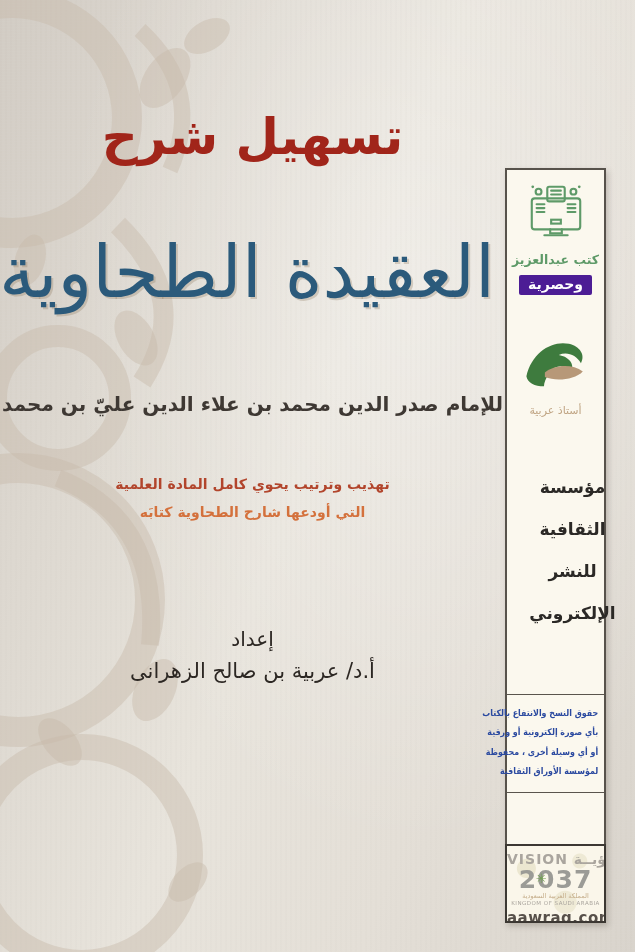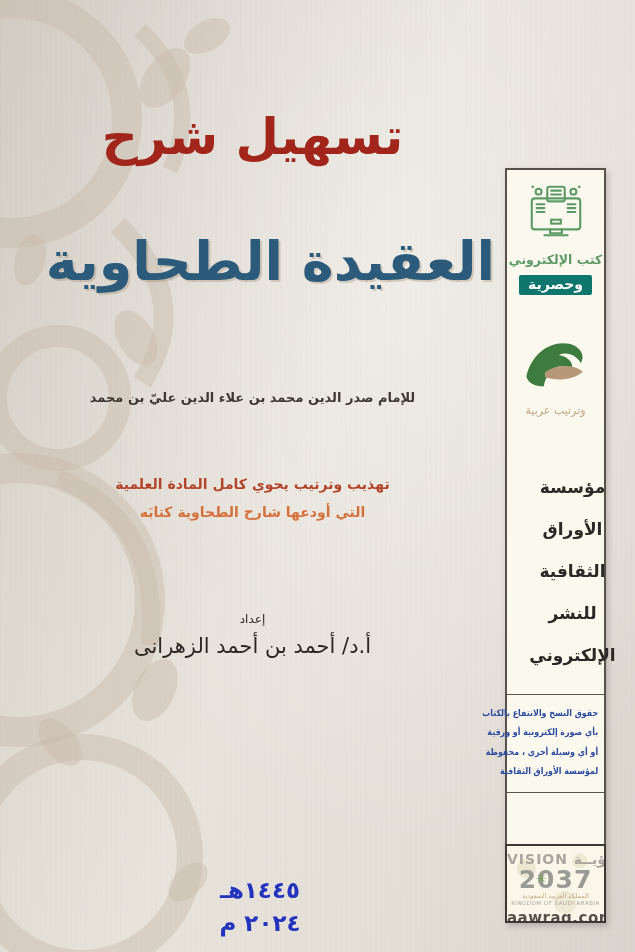--- a/index.html
+++ b/index.html
@@ -14,45 +14,45 @@
     background-image:
       repeating-linear-gradient(0deg, rgba(255,255,255,.04) 0 1px, rgba(0,0,0,0) 1px 3px),
       repeating-linear-gradient(90deg, rgba(120,110,95,.03) 0 2px, rgba(0,0,0,0) 2px 5px);
   }
   .ornament{position:absolute;left:0;top:0;height:952px;width:235px;}
 
   
   .main-col{position:absolute;left:0;top:0;width:505px;height:952px;z-index:2;}
   .top-title{position:absolute;top:108px;left:0;width:100%;text-align:center;direction:rtl;
     color:#a1251a;font-size:50px;font-weight:bold;letter-spacing:0;}
-  .main-title{position:absolute;top:230px;left:10px;width:485px;text-align:right;direction:rtl;
-    color:#2b5a7b;font-size:54px;font-weight:bold;white-space:nowrap;
+  .main-title{position:absolute;top:230px;left:10px;width:485px;text-align:left;direction:rtl;
+    color:#2b5a7b;font-size:72px;font-weight:normal;white-space:nowrap;
     text-shadow:2px 2px 0 rgba(138,115,85,.28);}
   .author{position:absolute;top:388px;left:0;width:100%;text-align:center;direction:rtl;
-    color:#3e3833;font-size:13px;font-weight:bold;line-height:1.6;}
+    color:#3e3833;font-size:20px;font-weight:bold;line-height:1.6;}
   .subtitle{position:absolute;top:470px;left:0;width:100%;text-align:center;direction:rtl;
     font-size:14px;font-weight:bold;line-height:2.0;}
   .subtitle .l1{color:#b2452c;}
   .subtitle .l2{color:#d4713c;}
   .prepared{position:absolute;top:612px;left:0;width:100%;text-align:center;direction:rtl;color:#2c2723;}
-  .prepared .label{font-size:12px;}
+  .prepared .label{font-size:20px;margin-top:15px;}
   .prepared .name{font-size:21px;margin-top:8px;}
   .prepared .role{color:#2f8b33;font-size:16.5px;font-weight:bold;margin-top:26px;white-space:nowrap;}
   .dates{position:absolute;top:874px;left:180px;width:160px;text-align:center;direction:rtl;
     color:#2433bd;font-size:23px;font-weight:bold;line-height:1.45;}
 
   
   .panel{position:absolute;left:505px;top:168px;width:101px;height:755px;z-index:3;
     background:#fbf8ee;border:2px solid #57524b;box-sizing:border-box;
     box-shadow:2px 3px 6px rgba(60,50,40,.25);}
   .panel .sect{position:absolute;left:0;width:100%;text-align:center;}
   .ebook-icon-wrap{top:12px;}
   .ebook-line1{top:82px;color:#5e9a68;font-size:12.5px;font-weight:bold;direction:rtl;white-space:nowrap;}
   .badge-wrap{top:104px;}
-  .badge-yellow{display:inline-block;background:#0f766e;color:#ffffff;font-size:14px;font-weight:bold;
+  .badge-yellow{display:inline-block;background:#4c1d95;color:#ffffff;font-size:14px;font-weight:bold;
     padding:1px 9px 3px;border-radius:2px;direction:rtl;}
   .awraq-logo-wrap{top:166px;}
   .awraq-text{top:234px;color:#c0a584;font-size:11px;direction:rtl;letter-spacing:1px;}
   .org{top:296px;color:#2b2926;font-size:17px;font-weight:bold;direction:rtl;line-height:42px;white-space:nowrap;margin-left:17px;}
   .div1{top:524px;}
   .div2{top:622px;}
   .divider{position:absolute;left:0;width:100%;border-top:1.5px solid #5a554d;}
   .copyright{top:534px;color:#2b4aa0;font-size:9px;font-weight:bold;direction:rtl;line-height:2.15;
     transform:scaleX(.88);transform-origin:center;white-space:nowrap;}
   .vision-box{position:absolute;left:-2px;bottom:-2px;width:101px;height:79px;
@@ -104,25 +104,21 @@
     <div class="main-title">العقيدة الطحاوية</div>
     <div class="author">
       <div>للإمام صدر الدين محمد بن علاء الدين عليّ بن محمد</div>
     </div>
     <div class="subtitle">
       <div class="l1">تهذيب وترتيب يحوي كامل المادة العلمية</div>
       <div class="l2">التي أودعها شارح الطحاوية كتابَه</div>
     </div>
     <div class="prepared">
       <div class="label">إعداد</div>
-      <div class="name">أ.د/ أحمد بن أحمد الزهرانى</div>
-    </div>
-    <div class="dates">
-      <div>١٤٤٥هـ</div>
-      <div>٢٠٢٤ م</div>
+      <div class="name">أ.د/ عربية بن صالح الزهرانى</div>
     </div>
   </div>
 
   <aside class="panel">
 
     <div class="sect ebook-icon-wrap">
       <svg width="62" height="58" viewBox="0 0 64 58" aria-hidden="true">
         <g fill="none" stroke="#5e9a68" stroke-width="2.2" stroke-linecap="round">
           <rect x="7" y="16" width="50" height="32" rx="3"></rect>
           <path d="M12 22h8M12 26h8M12 30h8"></path>
@@ -134,36 +130,35 @@
           <path d="M27 8h10M27 12h10"></path>
           <circle cx="14" cy="9" r="3"></circle>
           <circle cx="50" cy="9" r="3"></circle>
         </g>
         <g fill="#5e9a68">
           <circle cx="8" cy="4" r="1.4"></circle>
           <circle cx="56" cy="4" r="1.4"></circle>
         </g>
       </svg>
     </div>
-    <div class="sect ebook-line1">كتب الإلكتروني</div>
+    <div class="sect ebook-line1">كتب عبدالعزيز</div>
     <div class="sect badge-wrap">
       <span class="badge-yellow">وحصرية</span>
     </div>
 
     <div class="sect awraq-logo-wrap">
       <svg width="74" height="60" viewBox="0 0 80 62" aria-hidden="true">
         <path d="M8 42 C14 16 36 3 54 7 C66 10 72 19 67 28 C62 19 52 15 43 19 C54 21 61 29 56 38 C50 29 40 29 33 38 C29 44 27 49 27 53 C17 53 9 49 8 42 Z" fill="#3e7b3e"></path>
         <path d="M28 38 C40 29 58 29 69 37 C60 46 40 48 28 43 Z" fill="#b79878"></path>
       </svg>
     </div>
-    <div class="sect awraq-text">وترتيب عربية</div>
+    <div class="sect awraq-text">أستاذ عربية</div>
 
     <div class="sect org">
       <div>مؤسسة</div>
-      <div>الأوراق</div>
       <div>الثقافية</div>
       <div>للنشر</div>
       <div>الإلكتروني</div>
     </div>
 
     <div class="divider div1"></div>
 
     <div class="sect copyright">
       <div>حقوق النسخ والانتفاع بالكتاب</div>
       <div>بأي صورة إلكترونية أو ورقية</div>

